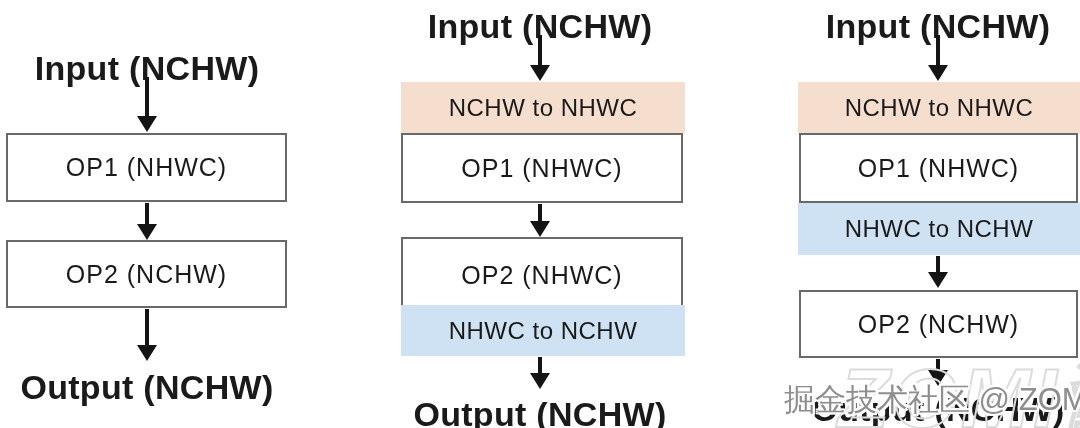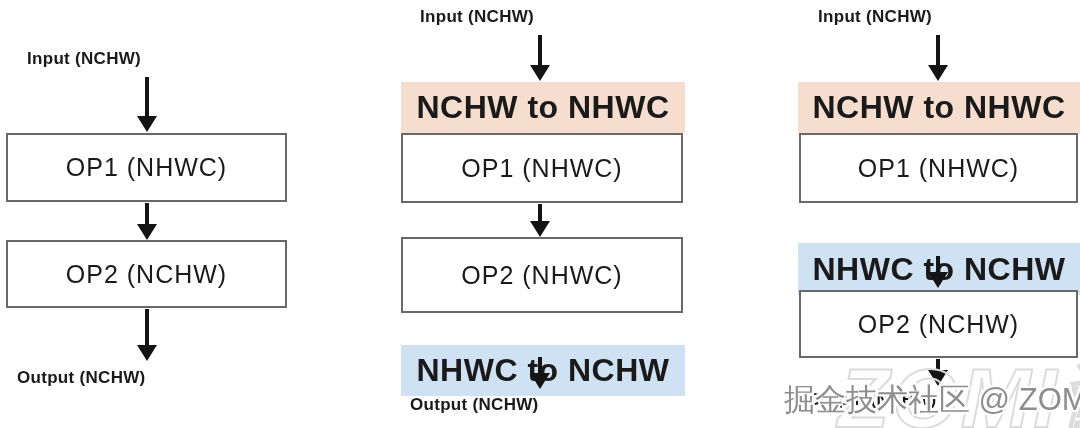--- a/index.html
+++ b/index.html
@@ -10,37 +10,37 @@
     --watermark-text:#8E8E8E;
     --ghost-stroke:#DCDCDC;
   }
   html,body{margin:0;padding:0;background:#ffffff;}
   #canvas{
     position:relative;width:1080px;height:428px;background:#ffffff;
     overflow:hidden;font-family:"Liberation Sans",sans-serif;color:var(--diagram-text);
   }
   
   .flabel{
-    position:absolute;text-align:left;font-weight:700;font-size:17px;
+    position:absolute;text-align:center;font-weight:700;font-size:34px;
     letter-spacing:.3px;color:var(--diagram-text);white-space:nowrap;z-index:2;
   }
   
   .opbox{
     position:absolute;box-sizing:border-box;background:#ffffff;
     border:2px solid var(--op-box-border);
     display:flex;align-items:center;justify-content:center;z-index:2;
   }
   .optext{font-size:25px;font-weight:400;letter-spacing:1px;color:var(--diagram-text);white-space:nowrap;}
   
   .band{
     position:absolute;display:flex;align-items:center;justify-content:center;z-index:2;
   }
   .band.peach{background:var(--nchw-to-nhwc-fill);}
-  .band.blue{background:var(--nhwc-to-nchw-fill);margin-top:40px;}
-  .bandtext{font-size:32px;font-weight:700;letter-spacing:.5px;color:var(--diagram-text);white-space:nowrap;}
+  .band.blue{background:var(--nhwc-to-nchw-fill);}
+  .bandtext{font-size:24px;font-weight:400;letter-spacing:.5px;color:var(--diagram-text);white-space:nowrap;}
   
   .arrow{position:absolute;width:20px;z-index:2;}
   .arrow .shaft{
     position:absolute;left:50%;transform:translateX(-50%);
     top:0;bottom:12px;width:4px;background:#141414;display:block;
   }
   .arrow .head{
     position:absolute;left:50%;transform:translateX(-50%);bottom:0;
     width:0;height:0;display:block;
     border-left:10px solid transparent;border-right:10px solid transparent;

